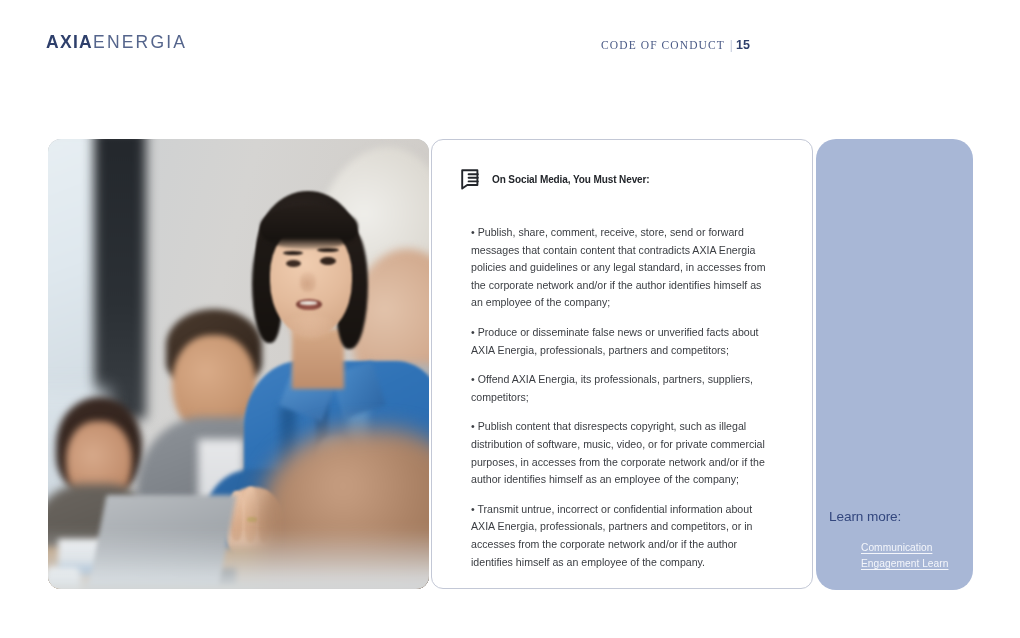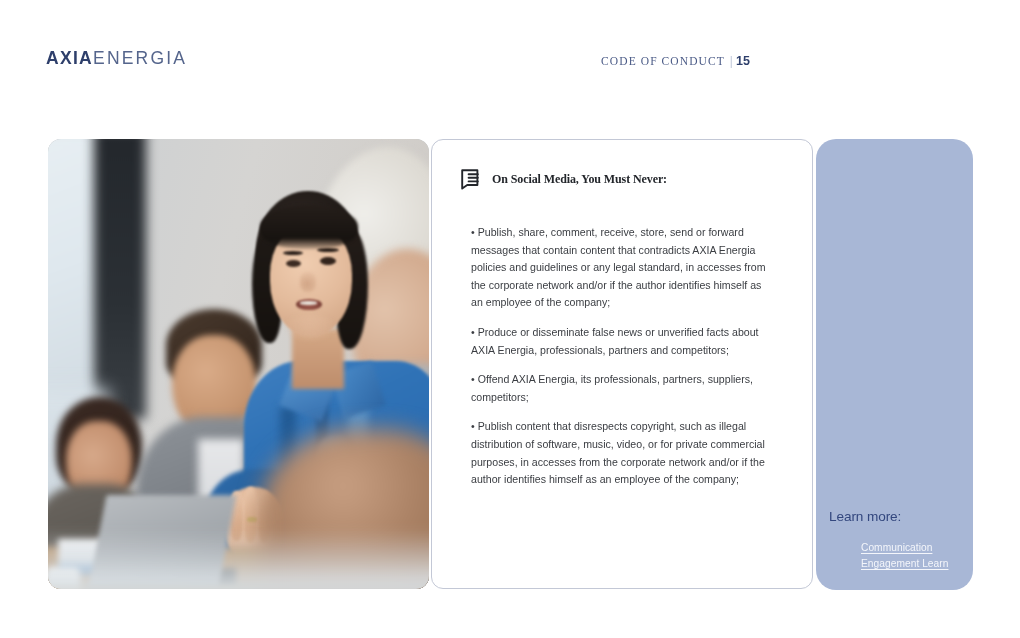--- a/index.html
+++ b/index.html
@@ -11,21 +11,21 @@
     width: 1020px;
     height: 638px;
     position: relative;
     font-family: "Liberation Sans", sans-serif;
     overflow: hidden;
   }
 
   
   .page-header {
     position: absolute;
-    left: 0; top: 16px;
+    left: 0; top: 0;
     width: 808px;
     height: 95px;
   }
   .logo {
     position: absolute;
     left: 46px;
     top: 34px;
     font-size: 17.5px;
     letter-spacing: 1.1px;
     white-space: nowrap;
@@ -402,26 +402,25 @@
   .card-title-row {
     position: absolute;
     left: 27px;
     top: 28px;
     display: flex;
     align-items: center;
     gap: 11px;
   }
   .chat-icon { display:block; }
   .card-title {
-    font-size: 12px;
+    font-size: 10px;
     font-weight: bold;
     color: #23262b;
     letter-spacing: -0.1px;
     white-space: nowrap;
-    font-family: Liberation Serif, serif;
   }
   .card-body {
     position: absolute;
     left: 27px;
     top: 72px;
     width: 320px;
     font-size: 10.6px;
     line-height: 17.6px;
     color: #3a3d42;
     letter-spacing: 0.01px;
@@ -565,14 +564,15 @@
       </svg>
     </span>
     <span class="card-title">On Social Media, You Must Never:</span>
   </div>
 
   <div class="card-body">
     <p>• Publish, share, comment, receive, store, send or forward messages that contain content that contradicts AXIA Energia policies and guidelines or any legal standard, in accesses from the corporate network and/or if the author identifies himself as an employee of the company;</p>
     <p>• Produce or disseminate false news or unverified facts about AXIA Energia, professionals, partners and competitors;</p>
     <p>• Offend AXIA Energia, its professionals, partners, suppliers, competitors;</p>
     <p>• Publish content that disrespects copyright, such as illegal distribution of software, music, video, or for private commercial purposes, in accesses from the corporate network and/or if the author identifies himself as an employee of the company;</p>
+    <p>• Transmit untrue, incorrect or confidential information about AXIA Energia, professionals, partners and competitors, or in accesses from the corporate network and/or if the author identifies himself as an employee of the company.</p>
   </div>
 </div>
 
 </body></html>

